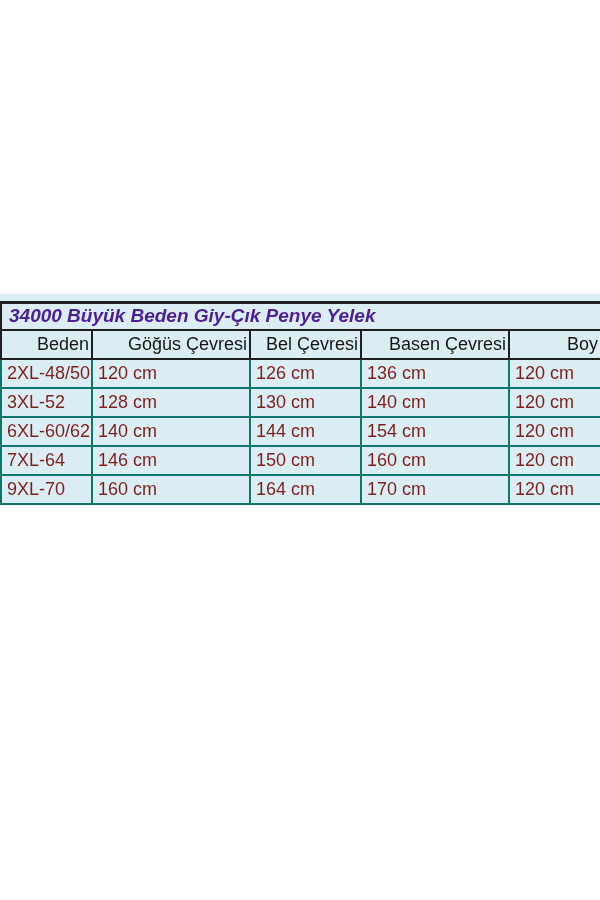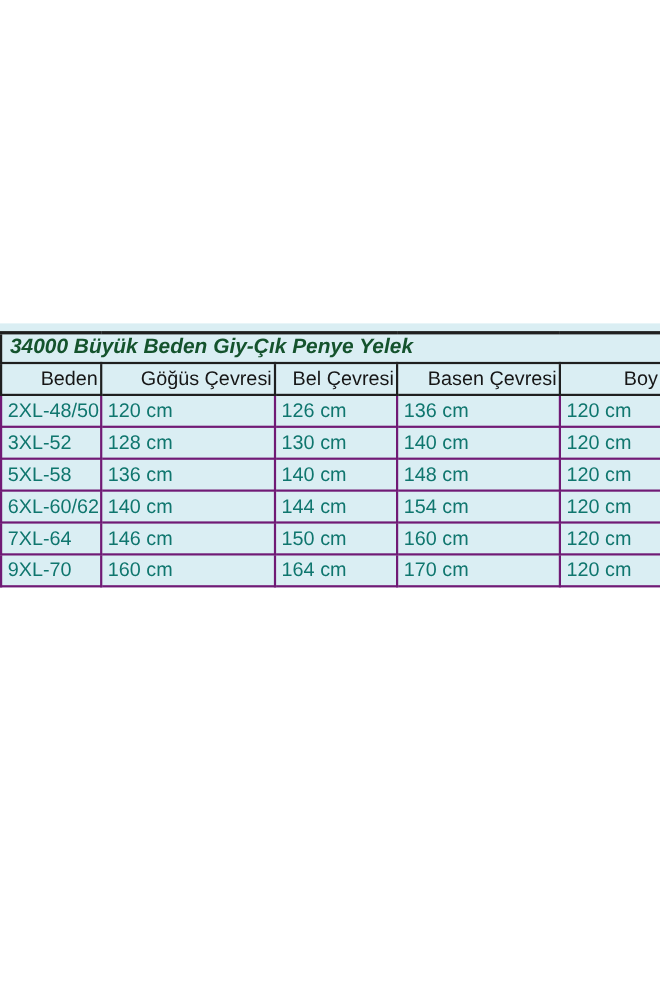--- a/index.html
+++ b/index.html
@@ -35,46 +35,46 @@
   table.size-table col.c3 { width: 148px; }
   table.size-table col.c4 { width: 92px; }
 
   .title-row td {
     border: 2px solid #1f1f1f;
     height: 27px;
     padding: 1px 4px 2px 7px;
     font-size: 19px;
     font-weight: bold;
     font-style: italic;
-    color: #14532d;
+    color: #4c1d95;
     white-space: nowrap;
     overflow: hidden;
     vertical-align: middle;
   }
   .header-row th {
     border: 2px solid #1f1f1f;
     height: 29px;
     padding: 1px 2px 2px 6px;
     font-size: 18px;
     font-weight: normal;
     text-align: right;
     white-space: nowrap;
     overflow: hidden;
     vertical-align: middle;
     color: #161616;
   }
   .data-row td {
-    border: 2px solid #701a75;
+    border: 2px solid #0f766e;
     height: 29px;
     padding: 1px 1px 2px 5px;
     font-size: 18px;
     white-space: nowrap;
     overflow: hidden;
     vertical-align: middle;
-    color: #0f766e;
+    color: #7f1d1d;
   }
 </style>
 </head>
 <body>
 
 <div class="page">
   <div class="size-table-wrap">
     <div class="top-strip"></div>
     <table class="size-table">
       <colgroup>
@@ -103,27 +103,20 @@
           <td>120 cm</td>
         </tr>
         <tr class="data-row">
           <td>3XL-52</td>
           <td>128 cm</td>
           <td>130 cm</td>
           <td>140 cm</td>
           <td>120 cm</td>
         </tr>
         <tr class="data-row">
-          <td>5XL-58</td>
-          <td>136 cm</td>
-          <td>140 cm</td>
-          <td>148 cm</td>
-          <td>120 cm</td>
-        </tr>
-        <tr class="data-row">
           <td>6XL-60/62</td>
           <td>140 cm</td>
           <td>144 cm</td>
           <td>154 cm</td>
           <td>120 cm</td>
         </tr>
         <tr class="data-row">
           <td>7XL-64</td>
           <td>146 cm</td>
           <td>150 cm</td>

